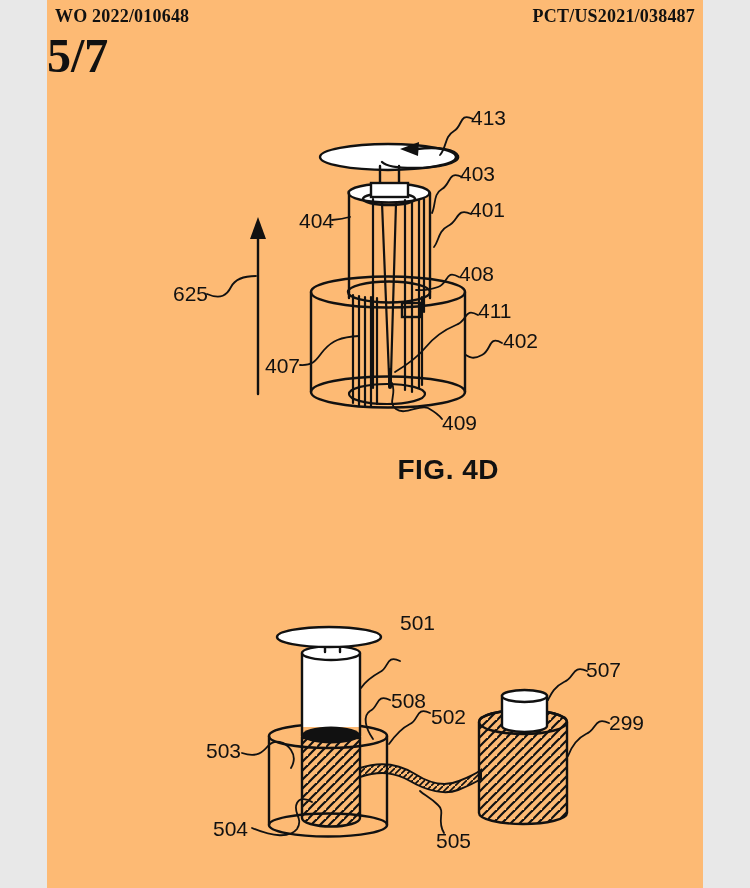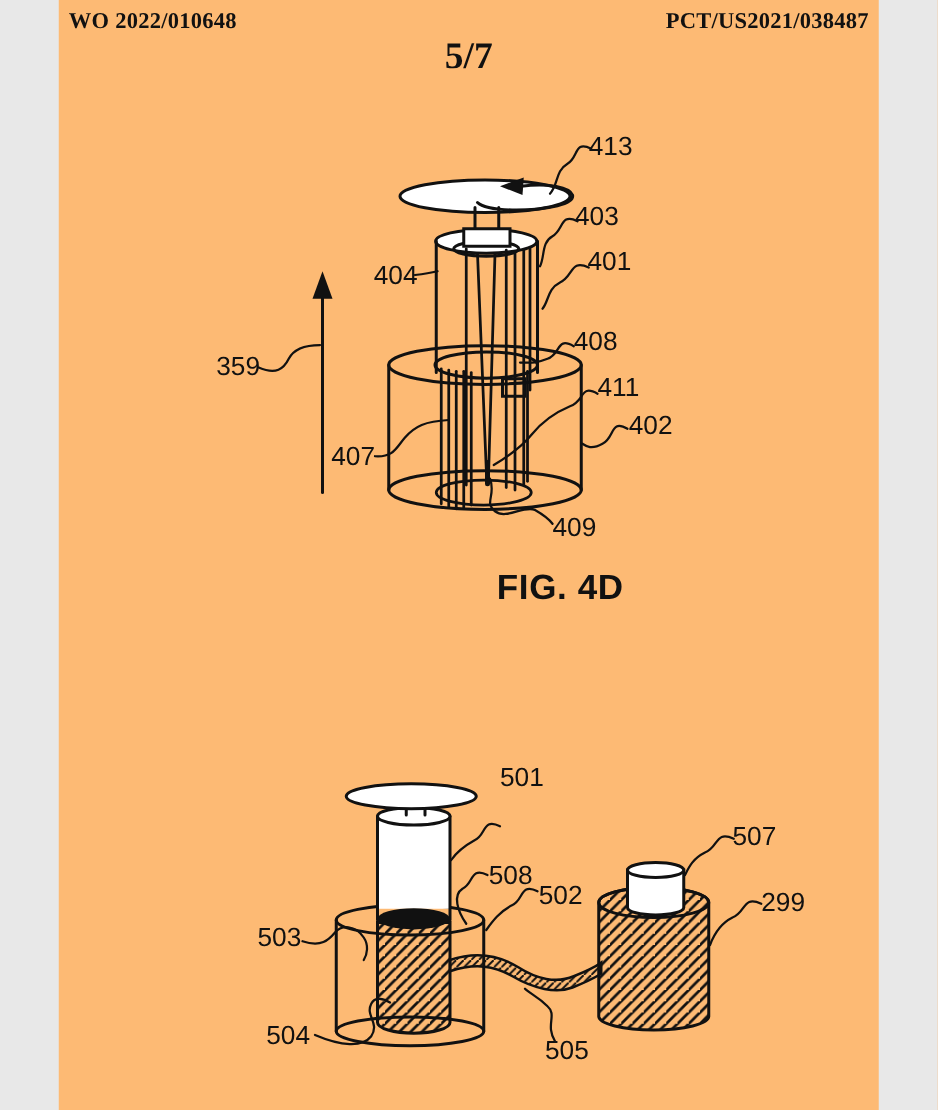--- a/index.html
+++ b/index.html
@@ -8,22 +8,22 @@
     font-family:"Liberation Sans",sans-serif;overflow:hidden;color:#111;
     margin:0 auto;
   }
   .hdr{
     position:absolute;top:6px;font-family:"Liberation Serif",serif;
     font-weight:bold;font-size:18px;letter-spacing:.2px;white-space:nowrap;
   }
   .hdr-left{left:8px;}
   .hdr-right{right:8px;}
   .page-num{
-    position:absolute;top:28px;left:0;width:100%;text-align:center;
-    font-family:"Liberation Serif",serif;font-weight:bold;font-size:30px;
+    position:absolute;top:28px;left:0;width:100%;text-align:left;
+    font-family:"Liberation Serif",serif;font-weight:bold;font-size:48px;
   }
   .art{position:absolute;left:0;top:0;width:750px;height:888px;}
   .ref{
     position:absolute;font-size:21px;line-height:1;color:#111;
     white-space:nowrap;
   }
   .cap{
     position:absolute;left:240px;width:212px;text-align:right;
     font-weight:bold;font-size:28px;letter-spacing:.5px;color:#111;
   }
@@ -158,21 +158,21 @@
         <path d="M562,723 C547,716 550,730 539,734 C529,739 524,748 521,756"></path>
         <path d="M540,671 C525,664 528,678 517,682 C507,687 504,694 501,700"></path>
       </g>
     </g>
   </svg>
 
   <div class="ref" style="left:424px;top:107px">413</div>
   <div class="ref" style="left:413px;top:163px">403</div>
   <div class="ref" style="left:423px;top:199px">401</div>
   <div class="ref" style="left:252px;top:210px">404</div>
-  <div class="ref" style="left:126px;top:283px">359</div>
+  <div class="ref" style="left:126px;top:283px">625</div>
   <div class="ref" style="left:412px;top:263px">408</div>
   <div class="ref" style="left:431px;top:300px">411</div>
   <div class="ref" style="left:456px;top:330px">402</div>
   <div class="ref" style="left:218px;top:355px">407</div>
   <div class="ref" style="left:395px;top:412px">409</div>
 
   <div class="cap" style="top:454px">FIG. 4D</div>
 
   <div class="ref" style="left:353px;top:612px">501</div>
   <div class="ref" style="left:539px;top:659px">507</div>

